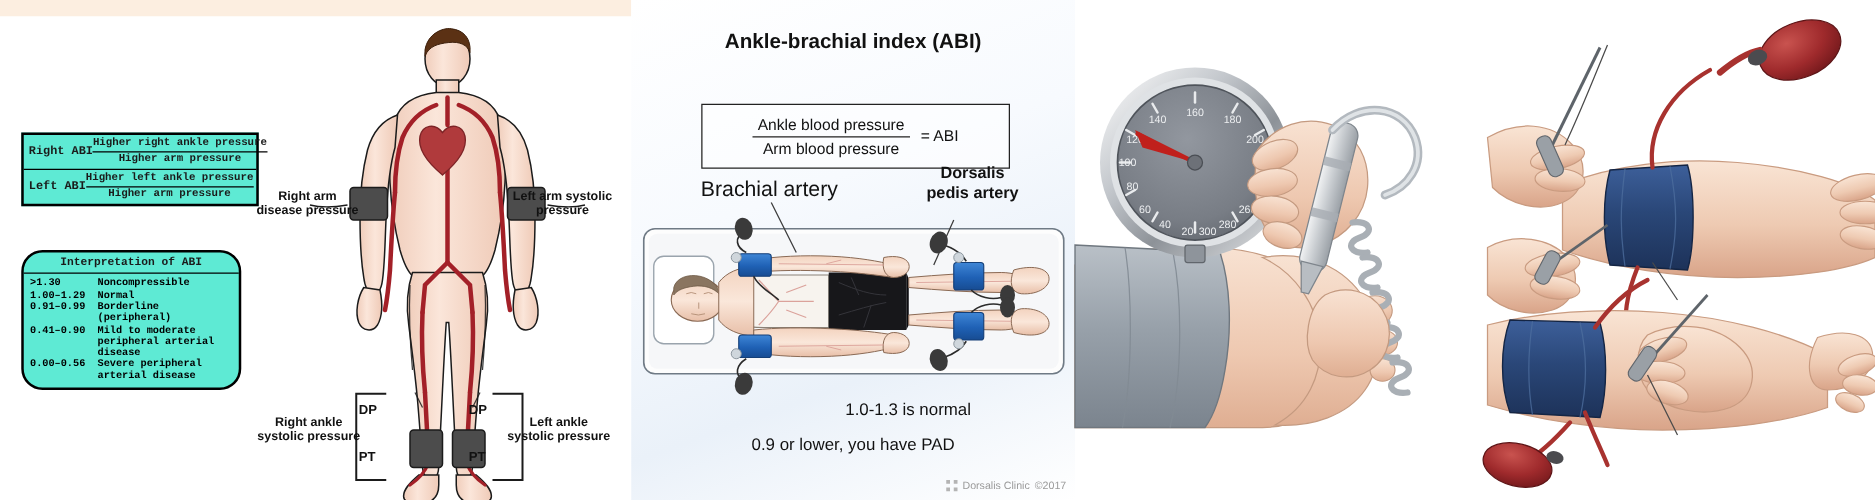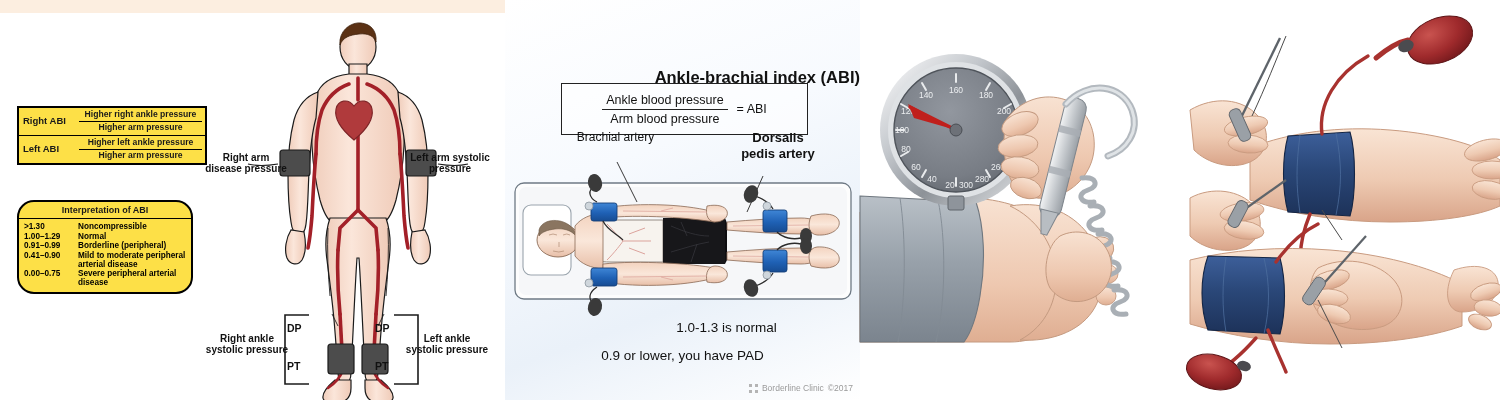--- a/index.html
+++ b/index.html
@@ -8,21 +8,21 @@
   .stage{position:relative;width:1500px;height:400px;background:#ffffff;}
 
   
   .abs{position:absolute;}
   .txt{color:#1a1a1a;white-space:pre;line-height:1.15;}
 
   
   #panel-anatomy{left:0;top:0;width:505px;height:400px;background:#fff;}
   #top-cream-band{left:0;top:0;width:505px;height:13px;background:#fceee0;}
 
-  .tbl{border:2px solid #000;background:#fde047;}
+  .tbl{border:2px solid #000;background:#5eead4;font-family:Liberation Mono, monospace;}
   #abi-formula-table{left:17px;top:106px;width:186px;}
   #abi-formula-table .row{display:flex;align-items:center;border-bottom:1px solid #000;}
   #abi-formula-table .row:last-child{border-bottom:none;}
   #abi-formula-table .lbl{width:60px;font-size:9.5px;font-weight:bold;padding-left:4px;box-sizing:border-box;}
   #abi-formula-table .frac{flex:1;padding:2px 3px 2px 0;}
   #abi-formula-table .num{font-size:8.6px;font-weight:bold;border-bottom:1.6px solid #000;padding-bottom:1px;text-align:center;}
   #abi-formula-table .den{font-size:8.6px;font-weight:bold;padding-top:1px;text-align:center;}
 
   #abi-interpretation-table{left:17px;top:200px;width:172px;border-radius:17px;}
   #abi-interpretation-table .thead{font-size:9px;font-weight:bold;text-align:center;padding:3px 0;border-bottom:1.6px solid #000;}
@@ -36,28 +36,28 @@
   #label-left-arm{left:408px;top:152px;width:84px;}
   #label-right-ankle{left:204px;top:333px;width:86px;}
   #label-left-ankle{left:404px;top:333px;width:86px;}
   .dpptlbl{font-size:10.5px;font-weight:bold;color:#111;}
   #dp-right{left:287px;top:322px;} #pt-right{left:287px;top:360px;}
   #dp-left{left:375px;top:322px;} #pt-left{left:375px;top:360px;}
 
   
   #panel-clinic{left:505px;top:0;width:355px;height:400px;
     background:linear-gradient(160deg,#ffffff 0%,#f7fafe 38%,#eaf1f9 70%,#ffffff 100%);}
-  #clinic-title{left:0;top:24px;width:355px;text-align:right;font-size:16.5px;font-weight:bold;color:#111;margin-top:44px;}
+  #clinic-title{left:0;top:24px;width:355px;text-align:center;font-size:16.5px;font-weight:bold;color:#111;}
   #formula-box{left:56px;top:56px;width:245px;height:50px;border:1.6px solid #222;background:rgba(255,255,255,.55);
     display:flex;align-items:center;justify-content:center;margin-top:27px;}
   #formula-box .fr{display:inline-block;vertical-align:middle;text-align:center;}
   #formula-box .fnum{font-size:12.5px;color:#111;border-bottom:1.4px solid #222;padding:0 4px 2px 4px;}
   #formula-box .fden{font-size:12.5px;color:#111;padding-top:2px;}
   #formula-box .feq{font-size:12.5px;color:#111;margin-left:9px;}
-  #label-brachial-c{left:48px;top:131px;width:125px;text-align:center;font-size:12px;color:#111;}
+  #label-brachial-c{left:48px;top:142px;width:125px;text-align:center;font-size:17px;color:#111;}
   #label-dorsalis-c{left:218px;top:130px;width:110px;text-align:center;font-size:13px;color:#111;line-height:1.25;font-weight:bold;}
   #cap-normal{left:0;top:320px;width:355px;text-align:center;font-size:13.5px;color:#111;padding-left:44px;}
   #cap-pad{left:0;top:348px;width:355px;text-align:center;font-size:13.5px;color:#111;}
   #clinic-credit{left:0;top:383px;width:348px;text-align:right;font-size:8.5px;color:#9a9a9a;display:flex;justify-content:flex-end;align-items:center;gap:4px;}
   #clinic-credit .cc-mark{width:9px;height:9px;position:relative;flex:none;}
   #clinic-credit .cc-mark i{position:absolute;width:3px;height:3px;background:#b4b4b4;}
   #clinic-credit .cc-mark i:nth-child(1){left:0;top:0;} #clinic-credit .cc-mark i:nth-child(2){right:0;top:0;}
   #clinic-credit .cc-mark i:nth-child(3){left:0;bottom:0;} #clinic-credit .cc-mark i:nth-child(4){right:0;bottom:0;}
 
   
@@ -213,21 +213,21 @@
         </div>
         <div class="irow">
           <div class="rng">0.91–0.99</div>
           <div class="desc">Borderline (peripheral)</div>
         </div>
         <div class="irow">
           <div class="rng">0.41–0.90</div>
           <div class="desc">Mild to moderate peripheral arterial disease</div>
         </div>
         <div class="irow">
-          <div class="rng">0.00–0.75</div>
+          <div class="rng">0.00–0.56</div>
           <div class="desc">Severe peripheral arterial disease</div>
         </div>
       </div>
     </div>
 
     <div class="abs callout" id="label-right-arm">Right arm
 disease pressure</div>
     <div class="abs callout" id="label-left-arm">Left arm
 systolic pressure</div>
     <div class="abs callout" id="label-right-ankle">Right ankle
@@ -363,21 +363,21 @@
     <div class="abs txt" id="cap-normal">1.0-1.3 is normal</div>
     <div class="abs txt" id="cap-pad">0.9 or lower, you have PAD</div>
 
     <div class="abs" id="clinic-credit">
       <span class="cc-mark">
           <i></i>
           <i></i>
           <i></i>
           <i></i>
         </span>
-      <span>Borderline Clinic</span>
+      <span>Dorsalis Clinic</span>
       <span>©2017</span>
     </div>
   </div>
 
   <div class="abs" id="panel-doppler">
     <svg class="abs" style="left:0;top:0;" width="330" height="400" viewBox="0 0 330 400">
       <defs>
         <linearGradient id="bezel" x1="0" y1="0" x2="1" y2="1">
           <stop offset="0%" stop-color="#fefefe"></stop>
             <stop offset="35%" stop-color="#c3c7cc"></stop>

